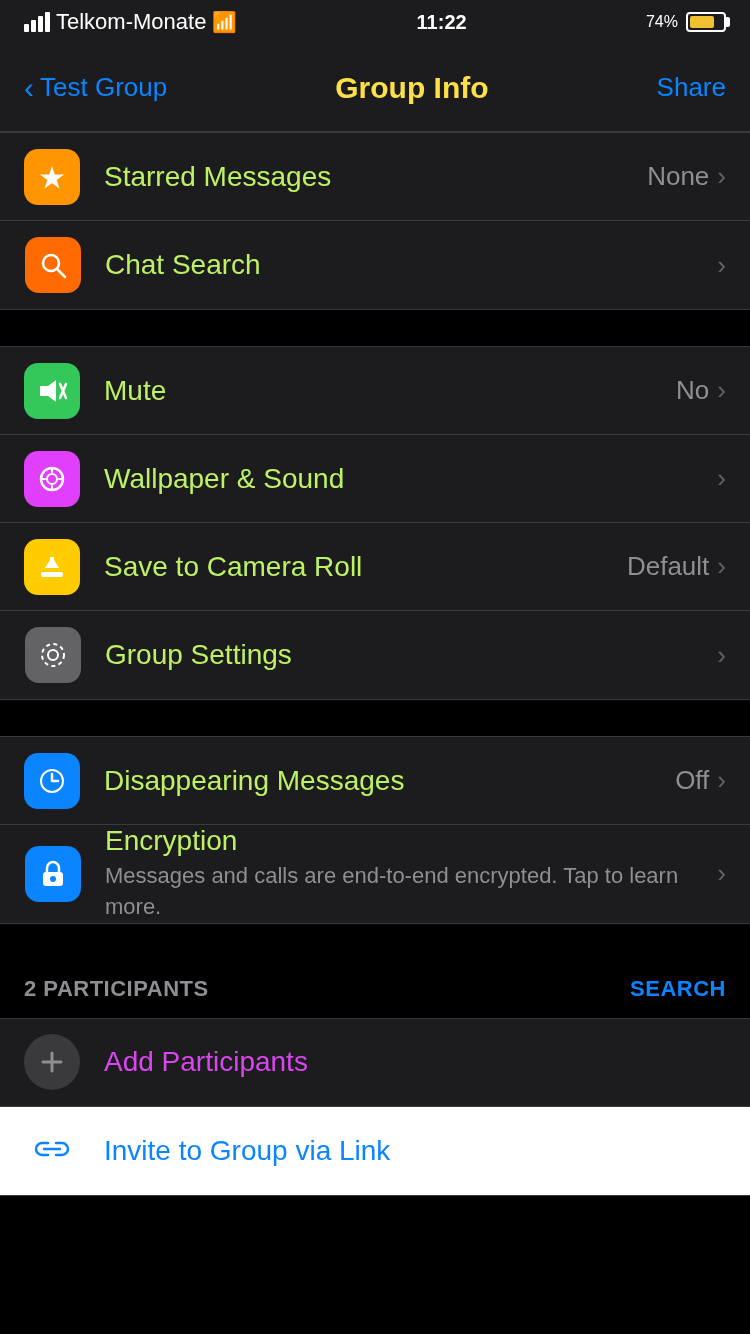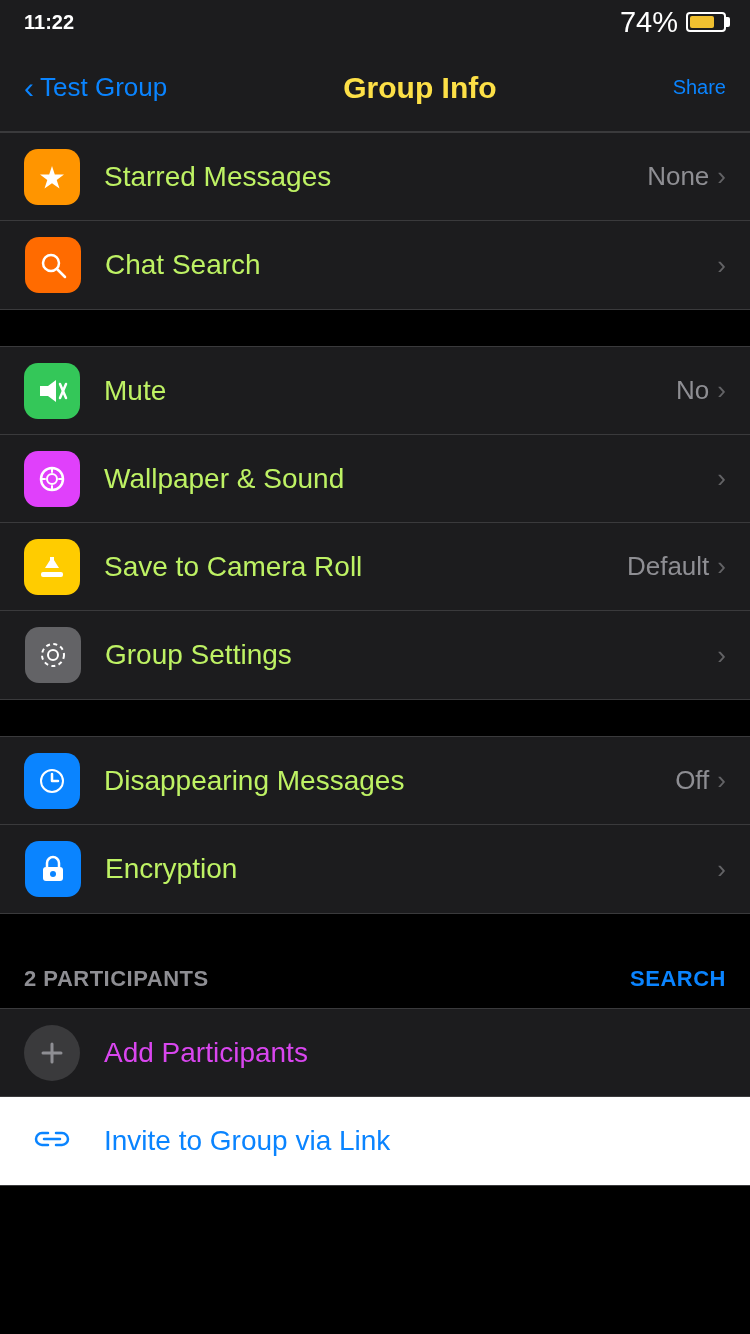--- a/index.html
+++ b/index.html
@@ -52,21 +52,21 @@
       font-weight: 700;
     }
     .status-right {
       display: flex;
       align-items: center;
       gap: 8px;
       font-size: 22px;
       font-weight: 600;
     }
     .battery-pct {
-      font-size: 29px;
+      font-size: 16px;
       font-weight: 500;
     }
     .battery-icon {
       display: inline-flex;
       align-items: center;
     }
     .battery-body {
       width: 40px;
       height: 20px;
       border: 2px solid #fff;
@@ -116,21 +116,21 @@
       font-size: 30px;
       margin-right: 2px;
     }
     .nav-title {
       font-size: 30px;
       font-weight: 700;
       color: #fde047;
     }
     .nav-share {
       color: #0a84ff;
-      font-size: 20px;
+      font-size: 26px;
       cursor: pointer;
     }
 
     
     .section-group {
       background: #1c1c1e;
       border-top: 1px solid #3a3a3c;
       border-bottom: 1px solid #3a3a3c;
     }
     .section-gap {
@@ -275,20 +275,30 @@
     }
     .invite-label {
       font-size: 28px;
       color: #0a84ff;
     }
   </style>
 </head>
 <body>
 
 <div class="status-bar">
+  <div class="status-left">
+    <div class="signal-bars">
+      <span style="width:5px;height:8px;"></span>
+      <span style="width:5px;height:12px;"></span>
+      <span style="width:5px;height:16px;"></span>
+      <span style="width:5px;height:20px;"></span>
+    </div>
+    <span class="carrier">Telkom-Monate</span>
+    <span class="wifi-icon">📶</span>
+  </div>
   <div class="status-center">11:22</div>
   <div class="status-right">
     <span class="battery-pct">74%</span>
     <span class="battery-icon">
       <span class="battery-body">
           <span class="battery-fill"></span>
         </span>
     </span>
   </div>
 </div>
@@ -423,20 +433,21 @@
   <div class="menu-row">
     <div class="row-icon icon-blue">
       <svg width="28" height="30" viewBox="0 0 28 30" fill="none">
         <rect x="4" y="13" width="20" height="14" rx="3" fill="white"></rect>
         <path d="M8 13 V9 C8 5.7 11 3 14 3 C17 3 20 5.7 20 9 V13" stroke="white" stroke-width="2.5" fill="none" stroke-linecap="round"></path>
         <circle cx="14" cy="20" r="3" fill="#0a84ff"></circle>
       </svg>
     </div>
     <div class="row-content">
       <span class="row-label">Encryption</span>
+      <span class="row-sublabel">Messages and calls are end-to-end encrypted. Tap to learn more.</span>
     </div>
     <div class="row-right">
       <span class="chevron-right">›</span>
     </div>
   </div>
 </div>
 
 <div class="section-gap"></div>
 
 <div class="participants-header">

